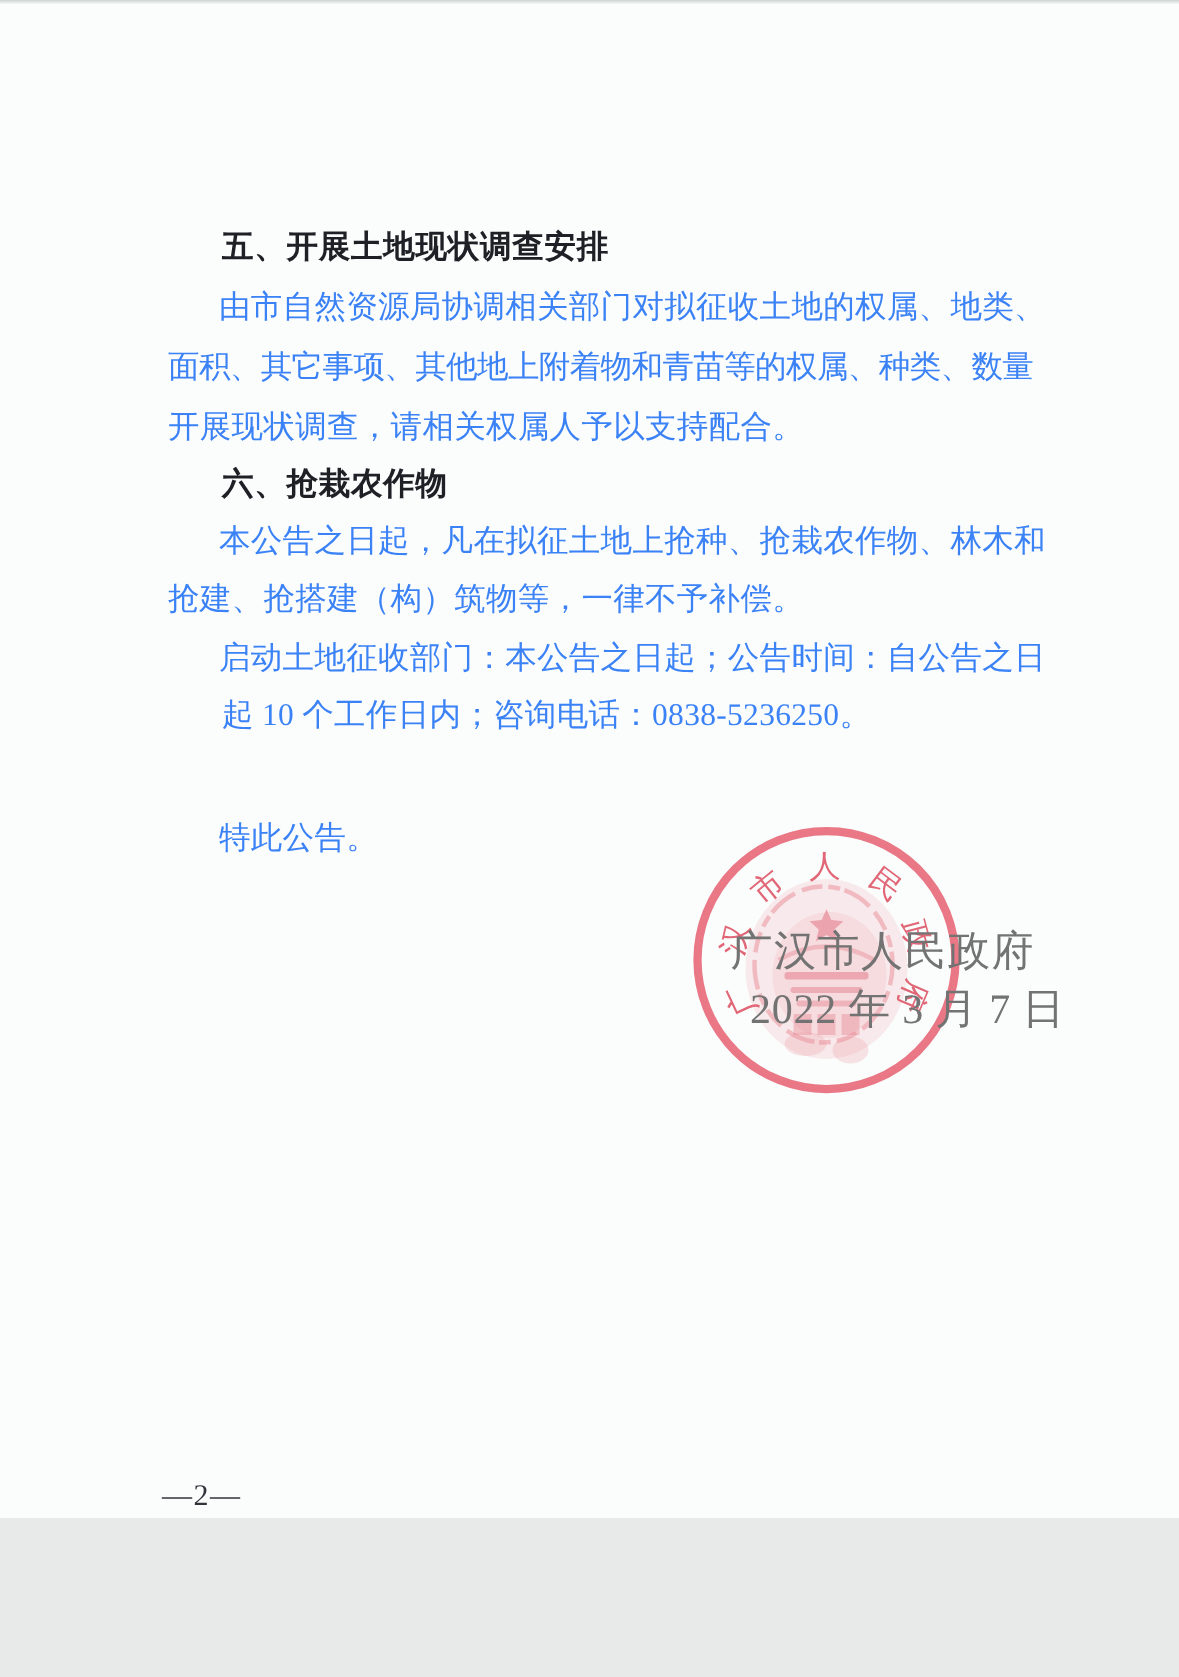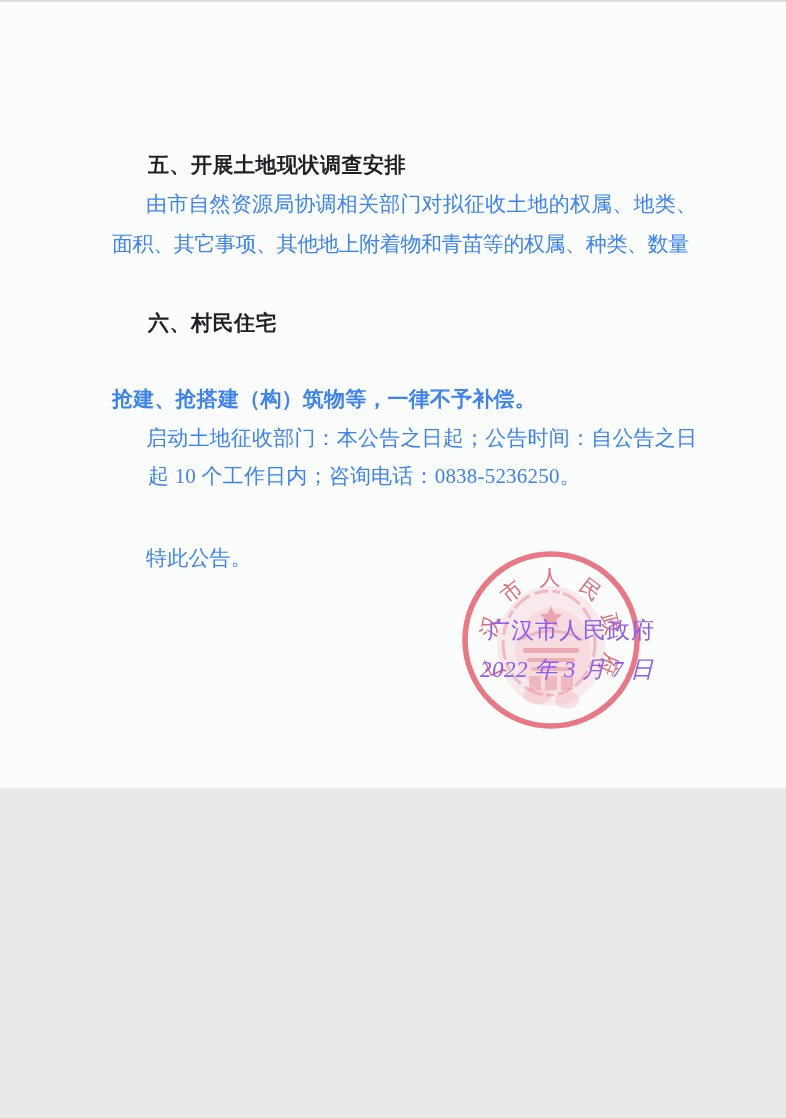--- a/index.html
+++ b/index.html
@@ -1,18 +1,18 @@
 <!DOCTYPE html>
 <html><head>
 <meta charset="utf-8">
 <style>
   html,body{margin:0;padding:0;background:#e8eae9;}
   .page{
     position:relative;
-    width:786px;height:788px;
+    width:786px;height:1012px;
     background:#fbfdfc;
     overflow:hidden;
     font-family:"Liberation Serif","DejaVu Serif",serif;
     text-align:center;
   }
   .scan-edge-top{
     position:absolute;top:0;left:0;width:100%;height:3px;
     background:linear-gradient(to bottom, rgba(150,160,158,0.45), rgba(150,160,158,0));
   }
   .line{
@@ -26,22 +26,22 @@
   .heading{
     font-family:"Liberation Sans","DejaVu Sans",sans-serif;
     font-weight:bold;
     color:#1f1f26;
     letter-spacing:0.5px;
   }
   .tight{letter-spacing:-0.4px;}
   .signature{
     position:absolute;
     white-space:nowrap;
-    font-size:23px;
-    color:#8b5cf6;
+    font-size:28px;
+    color:#737373;
     letter-spacing:1px;
     z-index:3;
   }
   .seal-wrap{
     position:absolute;
     left:441px;top:528px;
     width:220px;height:224px;
     z-index:2;
     filter:blur(0.4px);
   }
@@ -71,23 +71,25 @@
 </head>
 <body>
 
 <div class="page">
 
   <div class="scan-edge-top"></div>
 
   <div class="line heading" style="left:148px;top:151px;">五、开展土地现状调查安排</div>
   <div class="line" style="left:146px;top:191px;">由市自然资源局协调相关部门对拟征收土地的权属、地类、</div>
   <div class="line tight" style="left:112px;top:231px;">面积、其它事项、其他地上附着物和青苗等的权属、种类、数量</div>
+  <div class="line" style="left:112px;top:271px;">开展现状调查，请相关权属人予以支持配合。</div>
 
-  <div class="line heading" style="left:148px;top:309px;">六、村民住宅</div>
-  <div class="line" style="left:112px;top:386px;font-weight:bold;">抢建、抢搭建（构）筑物等，一律不予补偿。</div>
+  <div class="line heading" style="left:148px;top:309px;">六、抢栽农作物</div>
+  <div class="line" style="left:146px;top:347px;">本公告之日起，凡在拟征土地上抢种、抢栽农作物、林木和</div>
+  <div class="line" style="left:112px;top:386px;">抢建、抢搭建（构）筑物等，一律不予补偿。</div>
   <div class="line" style="left:146px;top:425px;">启动土地征收部门：本公告之日起；公告时间：自公告之日</div>
   <div class="line" style="left:112px;top:463px;margin-left:36px;">起 10 个工作日内；咨询电话：0838-5236250。</div>
   <div class="line" style="left:146px;top:501px;margin-top:44px;">特此公告。</div>
 
   <div class="seal-wrap">
     <svg width="220" height="224" viewBox="0 0 220 224">
       <defs>
         <filter id="rough">
             <feGaussianBlur stdDeviation="0.35"></feGaussianBlur>
           </filter>
@@ -122,19 +124,19 @@
           <text class="seal-char" x="108.8" y="51.0" text-anchor="middle" dominant-baseline="middle" transform="rotate(-1 108.8 44)">人</text>
           <text class="seal-char" x="152.9" y="64.3" text-anchor="middle" dominant-baseline="middle" transform="rotate(37 152.9 57.3)">民</text>
           <text class="seal-char" x="175.7" y="101.4" text-anchor="middle" dominant-baseline="middle" transform="rotate(75 175.7 94.4)">政</text>
           <text class="seal-char" x="172.6" y="145.6" text-anchor="middle" dominant-baseline="middle" transform="rotate(113 172.6 138.6)">府</text>
         </g>
       </g>
     </svg>
   </div>
 
   <div class="signature" style="left:487px;top:615px;">广汉市人民政府</div>
-  <div class="signature" style="left:480px;top:654px;letter-spacing:0.5px;font-style:italic;">2022 年 3 月 7 日</div>
+  <div class="signature" style="left:500px;top:654px;letter-spacing:0.5px;">2022 年 3 月 7 日</div>
 
   <div class="footer-page">—2—</div>
 
   <div class="watermark">· nz.jysu.com</div>
 
 </div>
 
 </body></html>

